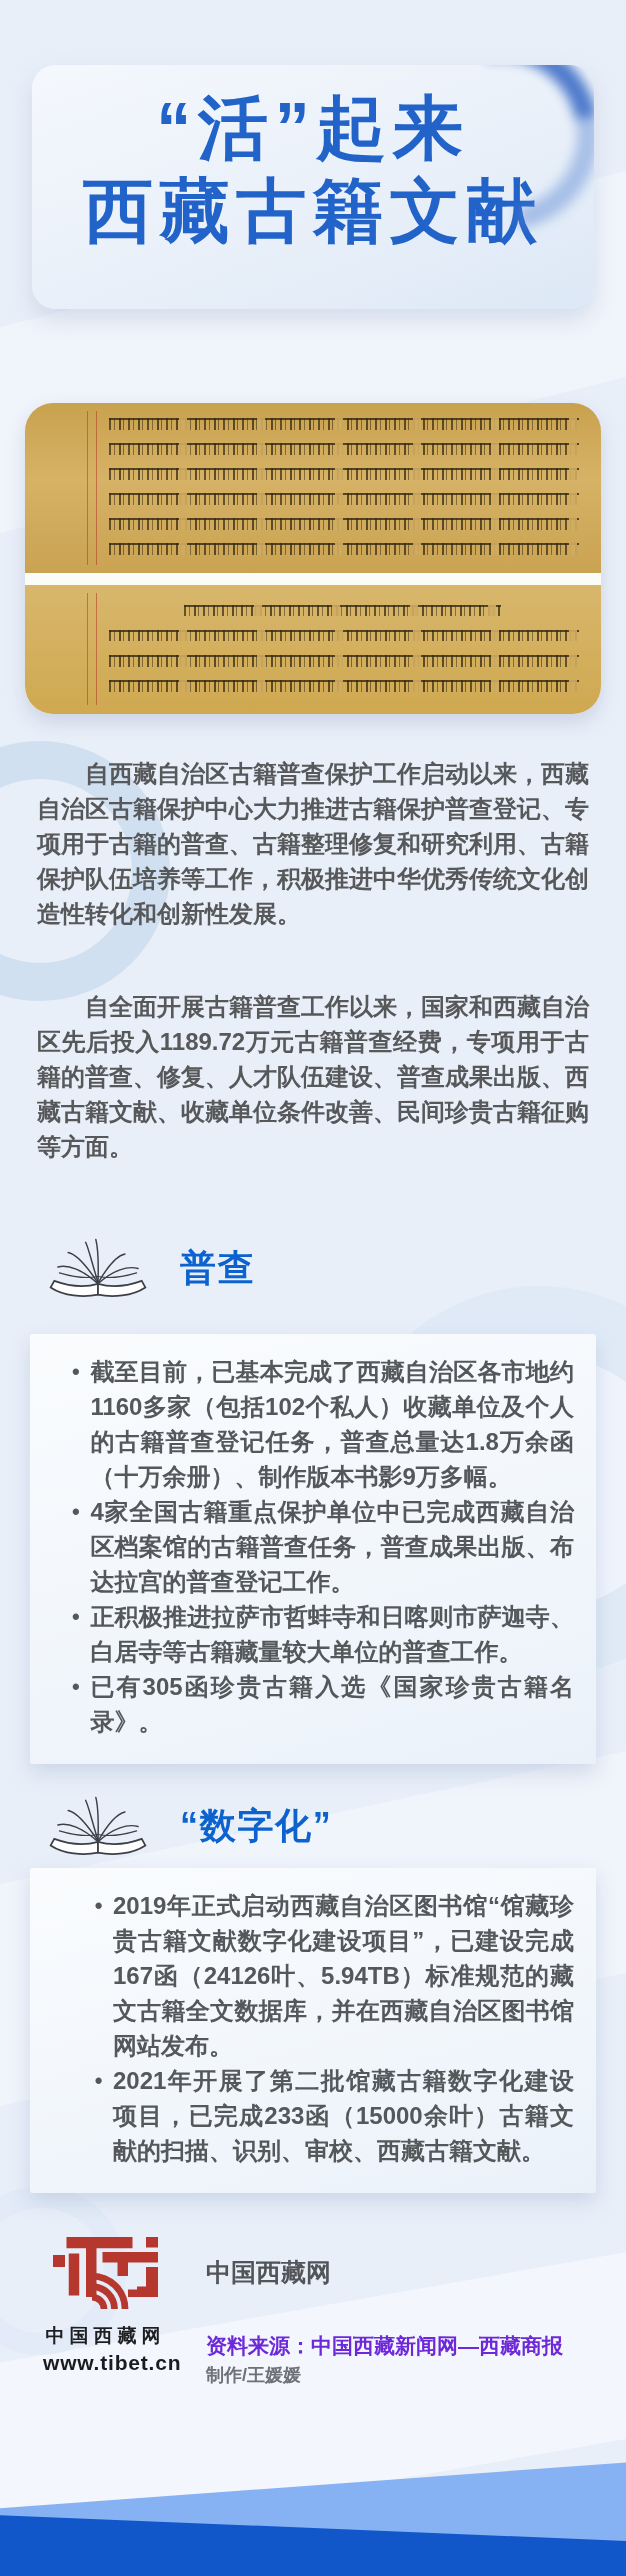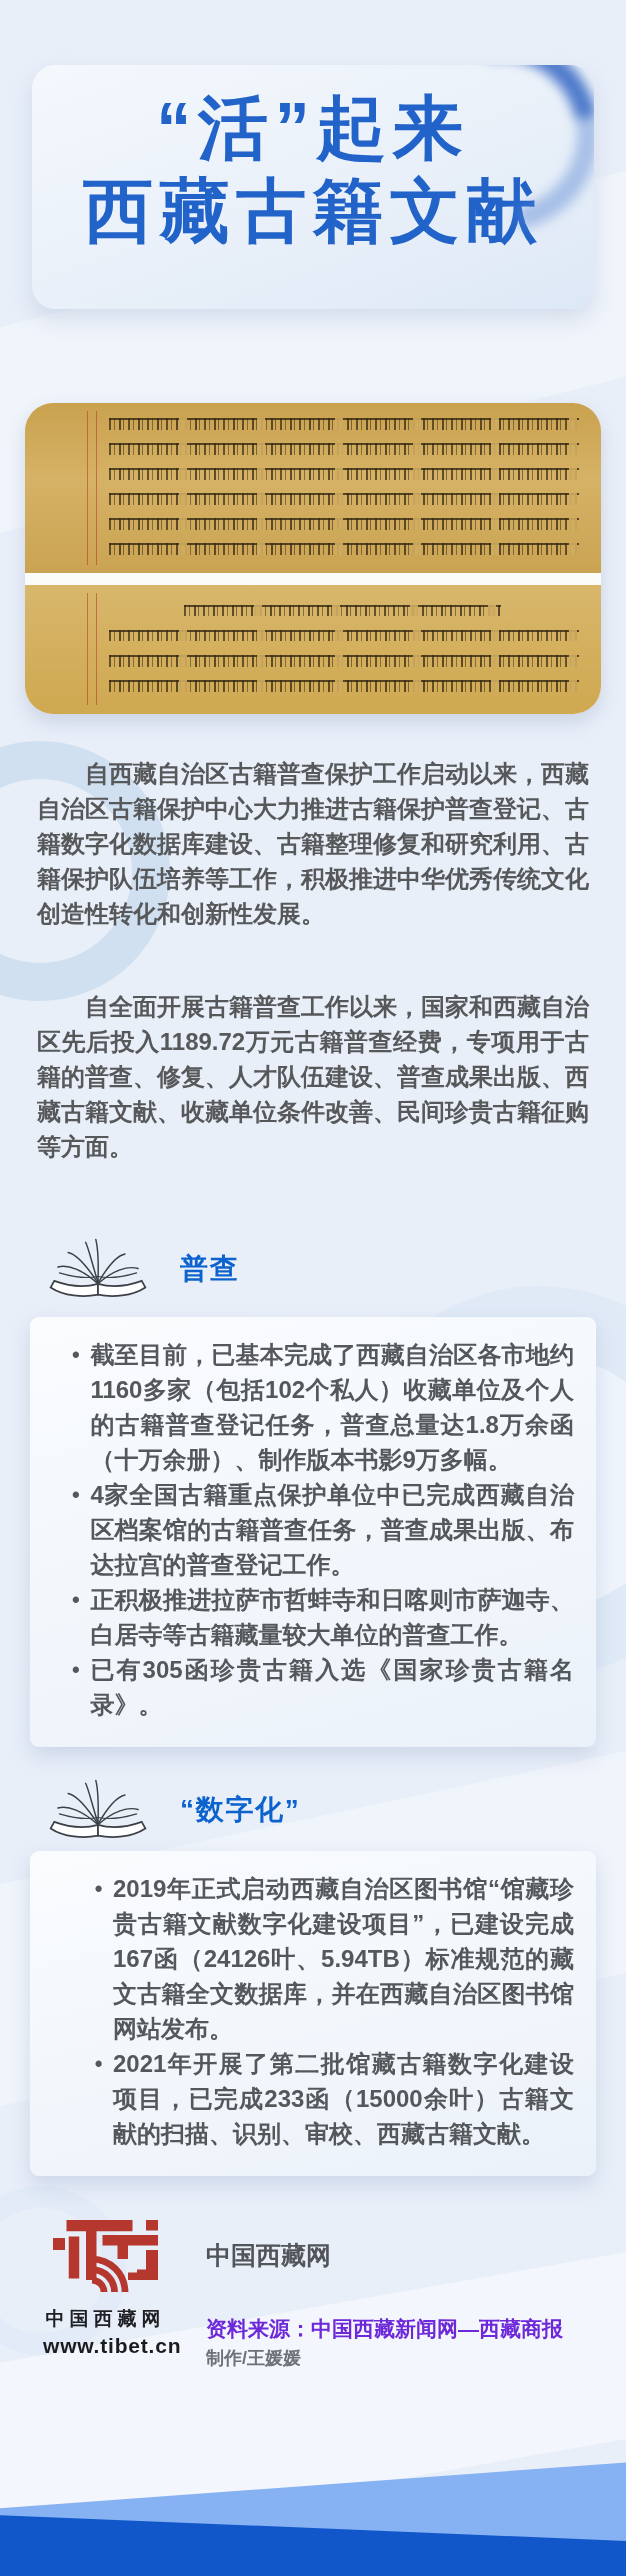--- a/index.html
+++ b/index.html
@@ -70,26 +70,26 @@
   }
   .para.p1{margin-top:42px;}
   .para.p2{margin-top:58px;}
 
   
   .section-header{position:relative;z-index:1;display:flex;align-items:center;height:67px;margin:0 0 0 43px;}
   .section-header.h1{margin-top:71px;}
   .section-header.h2{margin-top:29px;}
   .book-icon{width:110px;height:67px;flex:0 0 auto;}
   .section-title{
-    margin-left:27px;font-size:28px;font-weight:900;color:#0c63cd;letter-spacing:1.7px;
+    margin-left:27px;font-size:36px;font-weight:900;color:#0c63cd;letter-spacing:1.7px;
   }
 
   
   .card{
-    position:relative;z-index:1;margin:15px 30px 0;border-radius:9px;box-sizing:border-box;
+    position:relative;z-index:1;margin:32px 30px 0;border-radius:3px;box-sizing:border-box;
     background:linear-gradient(165deg,#fafcfe 0%,#f0f5fb 70%,#eaf1f9 100%);
     box-shadow:0 8.4px 20px rgba(140,160,195,.30);
     padding:20px 22px 25px 13.4px;
   }
   .card.c2{margin-top:8.4px;padding-left:36px;}
   .bullet-list{list-style:none;margin:0;padding:0 0 0 32px;}
   .bullet-list li{
     position:relative;padding-left:15px;color:#55585a;
     font-size:24px;line-height:35px;font-weight:600;text-align:justify;
   }
@@ -141,21 +141,21 @@
   </div>
   <div class="ms-gap"></div>
   <div class="ms-strip ms-bottom">
     <div class="ms-row short"></div>
     <div class="ms-row"></div>
     <div class="ms-row"></div>
     <div class="ms-row tail"></div>
   </div>
 </div>
 
-<p class="para p1">自西藏自治区古籍普查保护工作启动以来，西藏自治区古籍保护中心大力推进古籍保护普查登记、古籍数字化数据库建设、古籍整理修复和研究利用、古籍保护队伍培养等工作，积极推进中华优秀传统文化创造性转化和创新性发展。</p>
+<p class="para p1">自西藏自治区古籍普查保护工作启动以来，西藏自治区古籍保护中心大力推进古籍保护普查登记、专项用于古籍的普查、古籍整理修复和研究利用、古籍保护队伍培养等工作，积极推进中华优秀传统文化创造性转化和创新性发展。</p>
 <p class="para p2">自全面开展古籍普查工作以来，国家和西藏自治区先后投入1189.72万元古籍普查经费，专项用于古籍的普查、修复、人才队伍建设、普查成果出版、西藏古籍文献、收藏单位条件改善、民间珍贵古籍征购等方面。</p>
 
 <div class="section-header h1">
   <svg class="book-icon" viewBox="0 0 150 92" fill="none" stroke="#3c4046" stroke-width="2.4" stroke-linecap="round">
     <path d="M75 82 C 55 86 28 84 10 72 L15 63 C 37 71 58 72 75 67 Z" fill="#ffffff"></path>
     <path d="M75 82 C 95 86 122 84 140 72 L135 63 C 113 71 92 72 75 67 Z" fill="#ffffff"></path>
     <path d="M75 67 C 54 48 34 40 20 44" stroke-width="2"></path>
     <path d="M75 66 C 58 40 44 26 34 24" stroke-width="2"></path>
     <path d="M75 65 C 66 36 62 18 58 10" stroke-width="2"></path>
     <path d="M75 65 C 76 34 74 14 72 6" stroke-width="2"></path>

